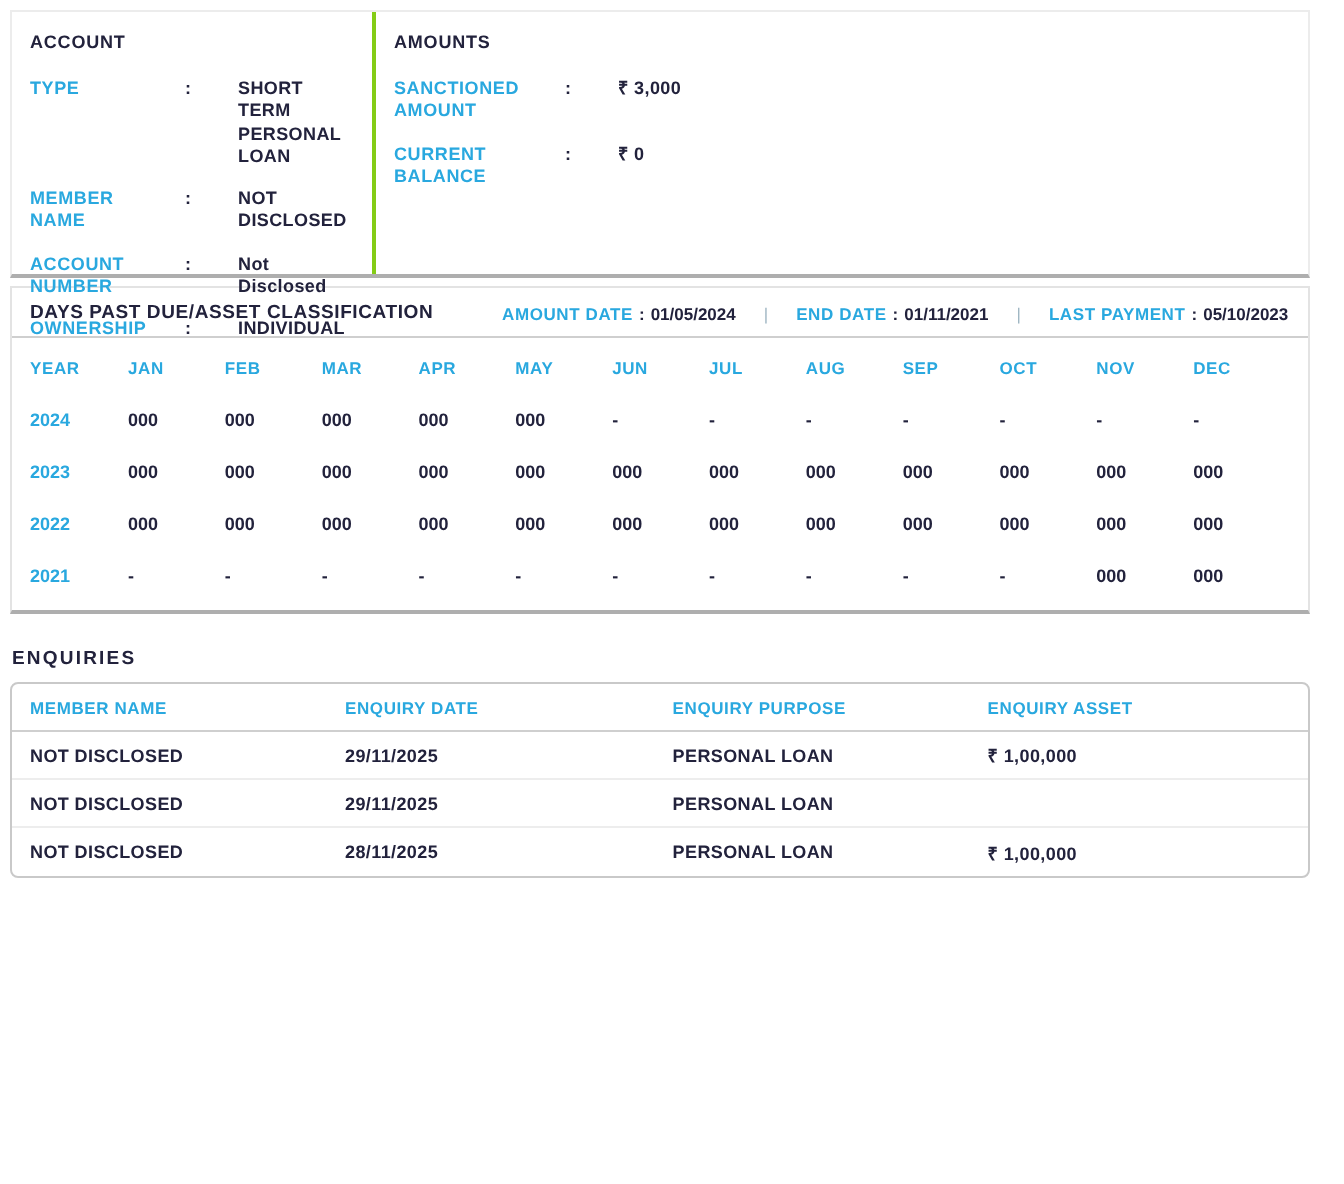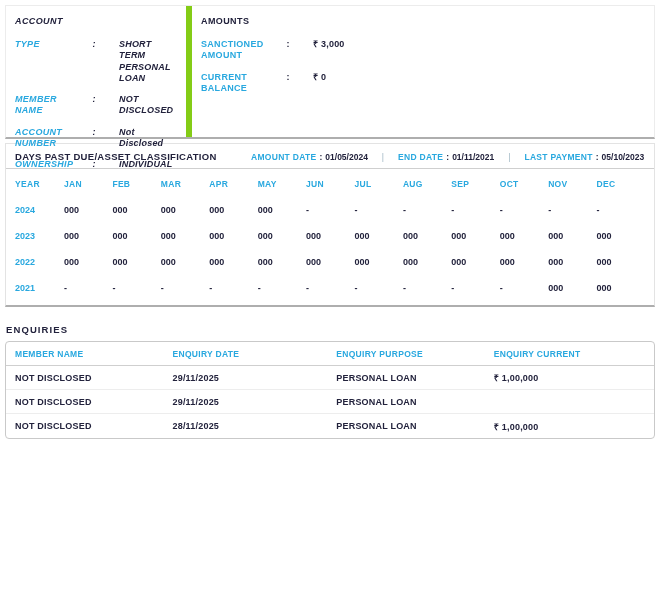--- a/index.html
+++ b/index.html
@@ -15,22 +15,22 @@
   
   .top-panels {
     display: flex;
     margin: 5px 17px 0 5px;
     border: 1px solid #ececec;
     border-bottom: 2px solid #aeaeae;
     background: #fff;
     height: 134px;
   }
   .panel { padding: 10px 10px 8px 9px; }
-  .panel + .panel { border-left: 6px solid #84cc16; }
-  .panel-account { width: 180px; font-style: italic; }
+  .panel + .panel { border-left: 2px solid #84cc16; }
+  .panel-account { width: 180px; }
   .panel-amounts { width: 292px; }
   .panel-status  { flex: 1; }
   .panel-title {
     font-size: 9px; font-weight: 700; letter-spacing: .4px;
     color: #22223c; margin-bottom: 13px;
   }
   .kv { display: flex; margin-bottom: 10px; font-size: 9px; line-height: 1.25; gap: 20px; }
   .kv .k {
     font-weight: 700; color: #29a8df; letter-spacing: .3px;
     width: 54px; flex: none;
@@ -266,21 +266,21 @@
     </div>
   </div>
 
   <div class="enquiry-subheading">ENQUIRIES</div>
 
   <div class="enquiry-table">
     <div class="etr etr-head">
       <span>MEMBER NAME</span>
       <span>ENQUIRY DATE</span>
       <span>ENQUIRY PURPOSE</span>
-      <span>ENQUIRY CURRENT</span>
+      <span>ENQUIRY ASSET</span>
     </div>
     <div class="etr etr-data">
       <span>NOT DISCLOSED</span>
       <span>29/11/2025</span>
       <span>PERSONAL LOAN</span>
       <span>₹ 1,00,000</span>
     </div>
     <div class="etr etr-data">
       <span>NOT DISCLOSED</span>
       <span>29/11/2025</span>

